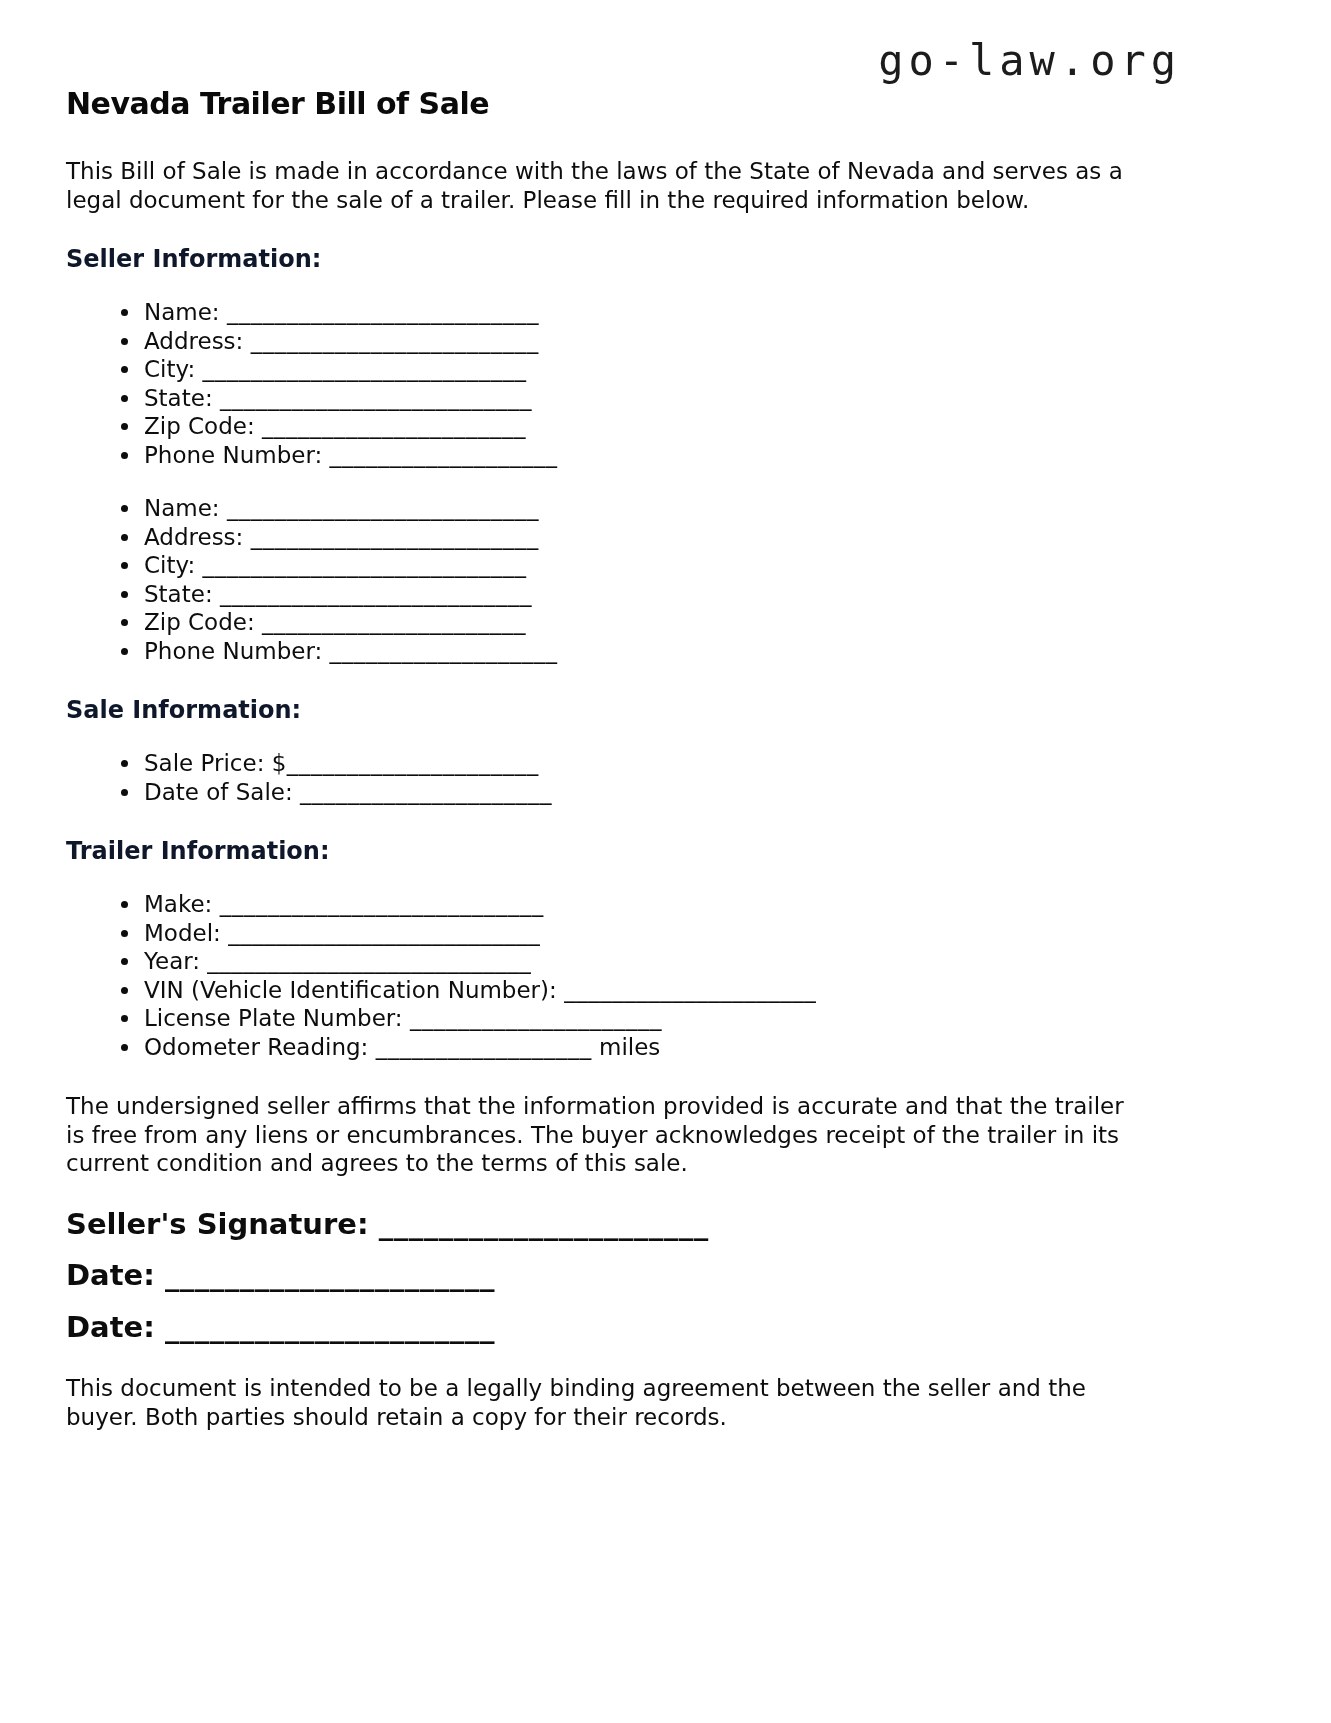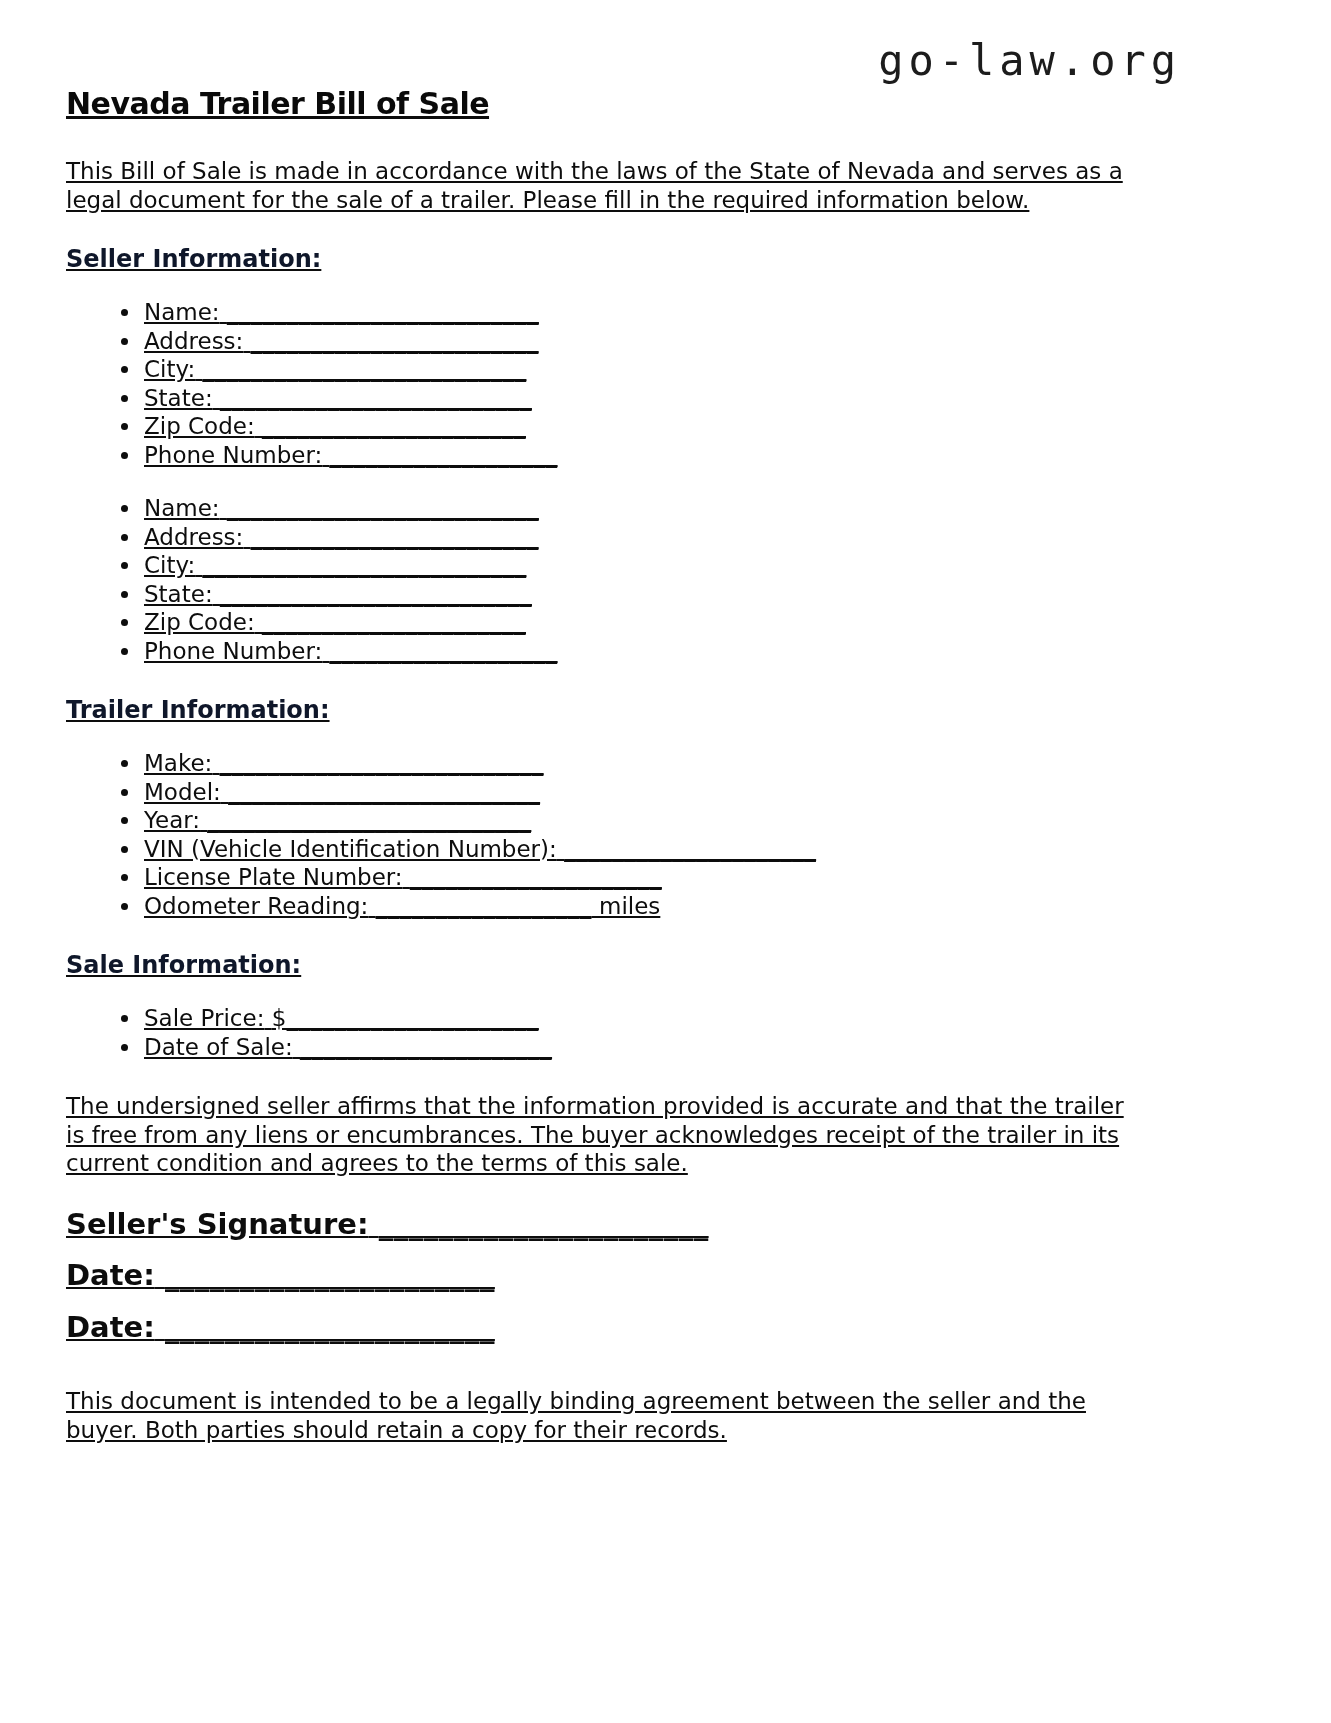--- a/index.html
+++ b/index.html
@@ -14,21 +14,20 @@
     color: #0d0d0d;
     position: relative;
     overflow: hidden;
   }
   .page {
     position: relative;
     padding: 38px 66px 40px 66px;
     box-sizing: border-box;
     width: 1331px;
     height: 1219px;
-    text-decoration: underline;
   }
   .brand {
     position: absolute;
     top: 36px;
     right: 150px;
     font-family: "DejaVu Sans Mono", "Liberation Mono", monospace;
     font-size: 42px;
     letter-spacing: 5px;
     color: #1c1c1c;
     white-space: nowrap;
@@ -75,21 +74,21 @@
   .sig-group {
     margin-top: 32px;
   }
   .sig-line + .sig-line {
     margin-top: 23px;
   }
   .affirm {
     margin-top: 31px;
   }
   .footer-para {
-    margin-top: 46px;
+    margin-top: 33px;
   }
 </style>
 </head>
 <body>
 
 <div class="page">
 
   <div class="brand">go-law.org</div>
 
   <h1 class="title">Nevada Trailer Bill of Sale</h1>
@@ -113,36 +112,36 @@
       <li><span>Name:</span> <span class="blank">__________________________</span></li>
       <li><span>Address:</span> <span class="blank">________________________</span></li>
       <li><span>City:</span> <span class="blank">___________________________</span></li>
       <li><span>State:</span> <span class="blank">__________________________</span></li>
       <li><span>Zip Code:</span> <span class="blank">______________________</span></li>
       <li><span>Phone Number:</span> <span class="blank">___________________</span></li>
     </ul>
   </section>
 
   <section>
+    <h2 class="section-heading">Sale Information:</h2>
+    <ul class="field-list">
+      <li><span>Sale Price:</span> <span class="blank">$_____________________</span></li>
+      <li><span>Date of Sale:</span> <span class="blank">_____________________</span></li>
+    </ul>
+  </section>
+
+  <section>
     <h2 class="section-heading">Trailer Information:</h2>
     <ul class="field-list">
       <li><span>Make:</span> <span class="blank">___________________________</span></li>
       <li><span>Model:</span> <span class="blank">__________________________</span></li>
       <li><span>Year:</span> <span class="blank">___________________________</span></li>
       <li><span>VIN (Vehicle Identification Number):</span> <span class="blank">_____________________</span></li>
       <li><span>License Plate Number:</span> <span class="blank">_____________________</span></li>
       <li><span>Odometer Reading:</span> <span class="blank">__________________</span> <span>miles</span></li>
-    </ul>
-  </section>
-
-  <section>
-    <h2 class="section-heading">Sale Information:</h2>
-    <ul class="field-list">
-      <li><span>Sale Price:</span> <span class="blank">$_____________________</span></li>
-      <li><span>Date of Sale:</span> <span class="blank">_____________________</span></li>
     </ul>
   </section>
 
   <p class="para affirm">The undersigned seller affirms that the information provided is accurate and that the trailer is free from any liens or encumbrances. The buyer acknowledges receipt of the trailer in its current condition and agrees to the terms of this sale.</p>
 
   <div class="sig-group">
     <p class="sig-line"><span>Seller's Signature:</span> <span class="sig-blank">______________________</span></p>
     <p class="sig-line"><span>Date:</span> <span class="sig-blank">______________________</span></p>
     <p class="sig-line"><span>Date:</span> <span class="sig-blank">______________________</span></p>
   </div>

